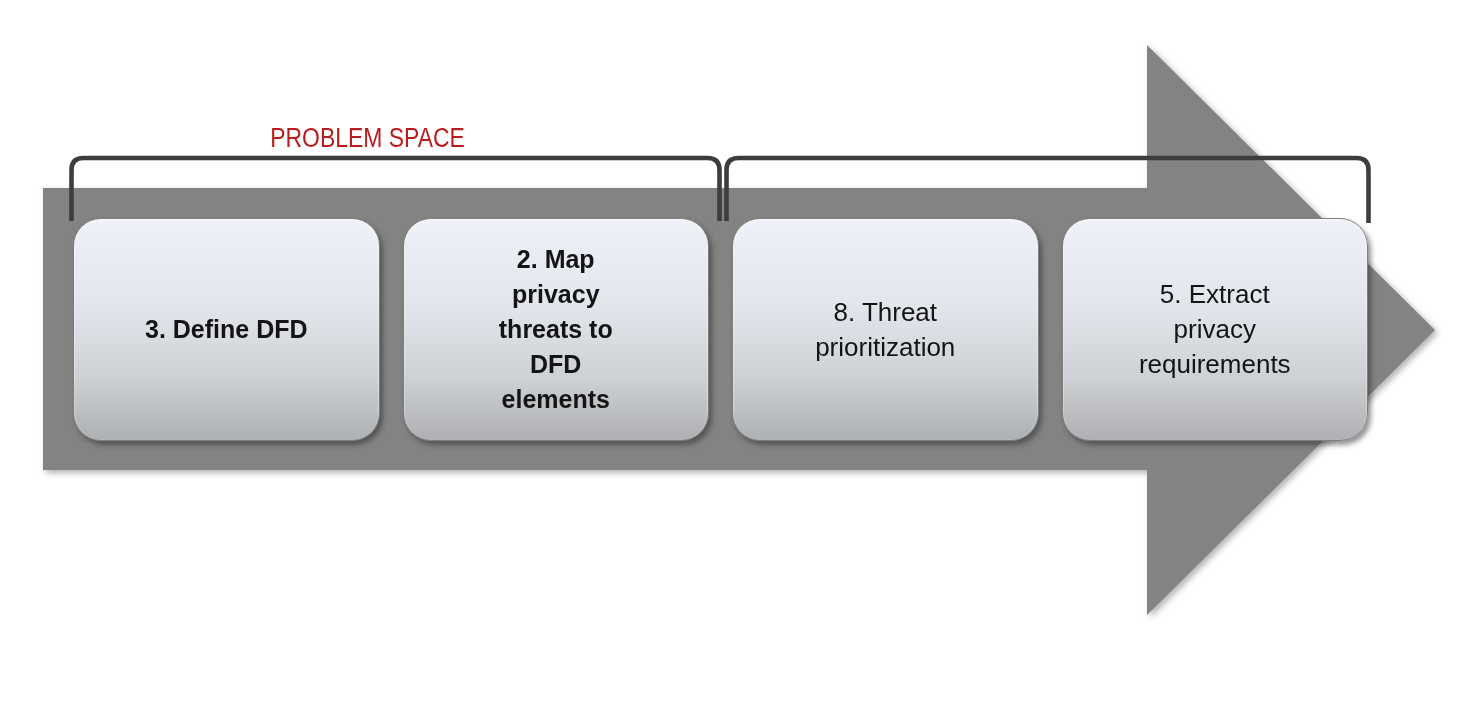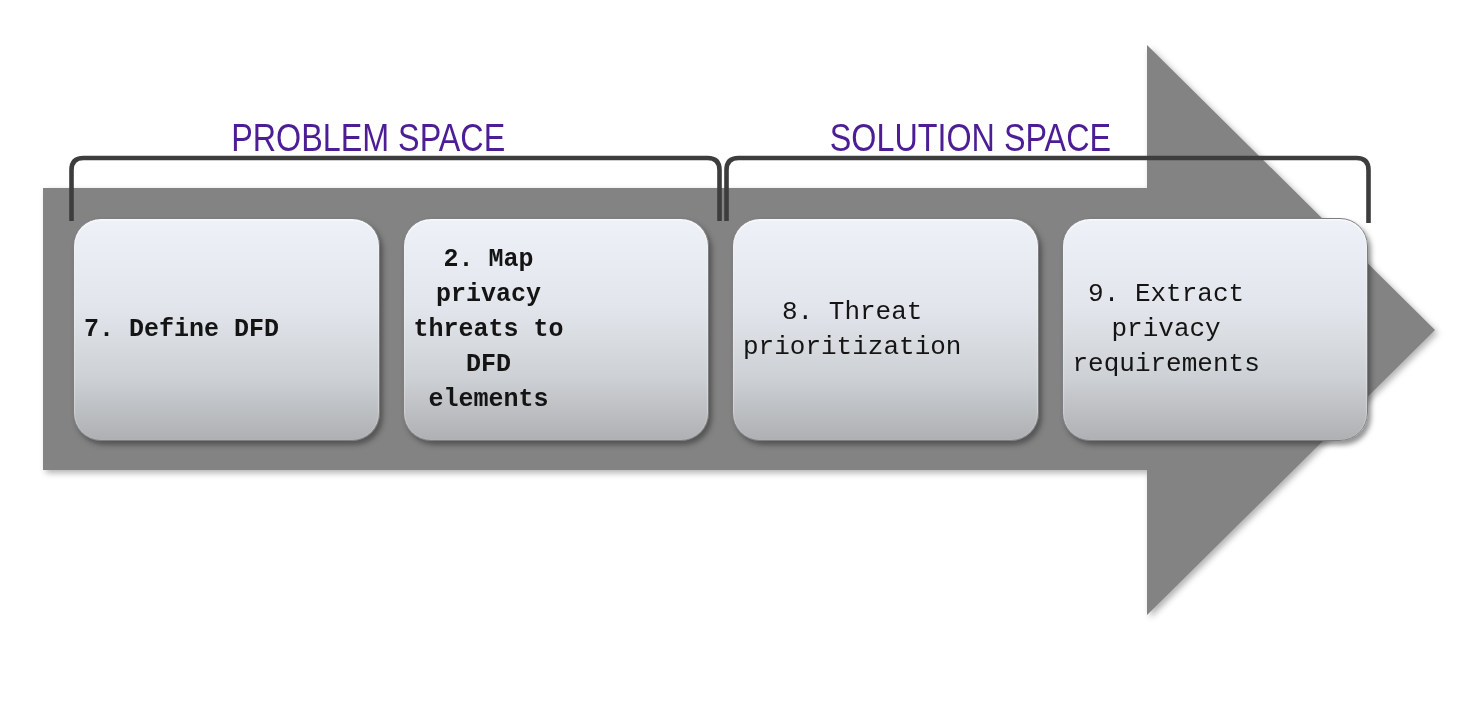--- a/index.html
+++ b/index.html
@@ -23,23 +23,23 @@
     stroke: #3d3d3d;
     stroke-width: 4.6;
     stroke-linecap: butt;
   }
   .group-label {
     position: absolute;
     top: 121px;
     width: 340px;
     height: 34px;
     text-align: center;
-    font-size: 38px;
+    font-size: 27px;
     line-height: 34px;
-    color: #4c1d95;
+    color: #b91c1c;
     z-index: 3;
   }
   .group-label .condense {
     display: inline-block;
     transform: scaleX(0.85);
     transform-origin: 50% 50%;
     white-space: nowrap;
   }
   #problem-label  { left: 198px; }
   #solution-label { left: 800px; }
@@ -55,68 +55,64 @@
   }
   .step {
     flex: 1;
     box-sizing: border-box;
     border: 1px solid #7e7e7e;
     border-radius: 28px;
     background: linear-gradient(180deg, #eef1f8 0%, #e2e5eb 40%, #cdd0d4 72%, #aeb0b3 100%);
     box-shadow: 3px 4px 5px rgba(40,40,40,0.50), inset 0 1px 2px rgba(255,255,255,0.9);
     display: flex;
     align-items: center;
-    justify-content: flex-start;
+    justify-content: center;
     text-align: center;
     padding: 0 10px;
     color: #141414;
     font-size: 26px;
     line-height: 35px;
-    font-family: Liberation Mono, monospace;
   }
   .step .step-text { white-space: pre-line; }
   .step.emphasis { font-weight: bold; font-size: 25px; }
 </style>
 </head>
 <body>
 
 <div class="canvas">
 
   <svg class="layer arrow-layer" width="1472" height="711" viewBox="0 0 1472 711" aria-hidden="true">
     <polygon class="arrow-shape" points="43,188 1147,188 1147,45 1435,330 1147,615 1147,470 43,470"></polygon>
   </svg>
 
   <div class="group-label" id="problem-label">
     <span class="condense">PROBLEM SPACE</span>
   </div>
 
-  <div class="group-label" id="solution-label">
-    <span class="condense">SOLUTION SPACE</span>
-  </div>
 
   <svg class="layer bracket-layer" width="1472" height="711" viewBox="0 0 1472 711" aria-hidden="true">
     <path class="bracket" d="M 71.5,221 L 71.5,170 Q 71.5,158 83.5,158 L 707.5,158 Q 719.5,158 719.5,170 L 719.5,221"></path>
     <path class="bracket" d="M 726.5,221 L 726.5,170 Q 726.5,158 738.5,158 L 1356.5,158 Q 1368.5,158 1368.5,170 L 1368.5,223"></path>
   </svg>
 
   <div class="steps-row">
     <div class="step emphasis">
-      <span class="step-text">7. Define DFD</span>
+      <span class="step-text">3. Define DFD</span>
     </div>
     <div class="step emphasis">
       <span class="step-text">2. Map
 privacy
 threats to
 DFD
 elements</span>
     </div>
     <div class="step">
       <span class="step-text">8. Threat
 prioritization</span>
     </div>
     <div class="step">
-      <span class="step-text">9. Extract
+      <span class="step-text">5. Extract
 privacy
 requirements</span>
     </div>
   </div>
 
 </div>
 
 </body></html>

